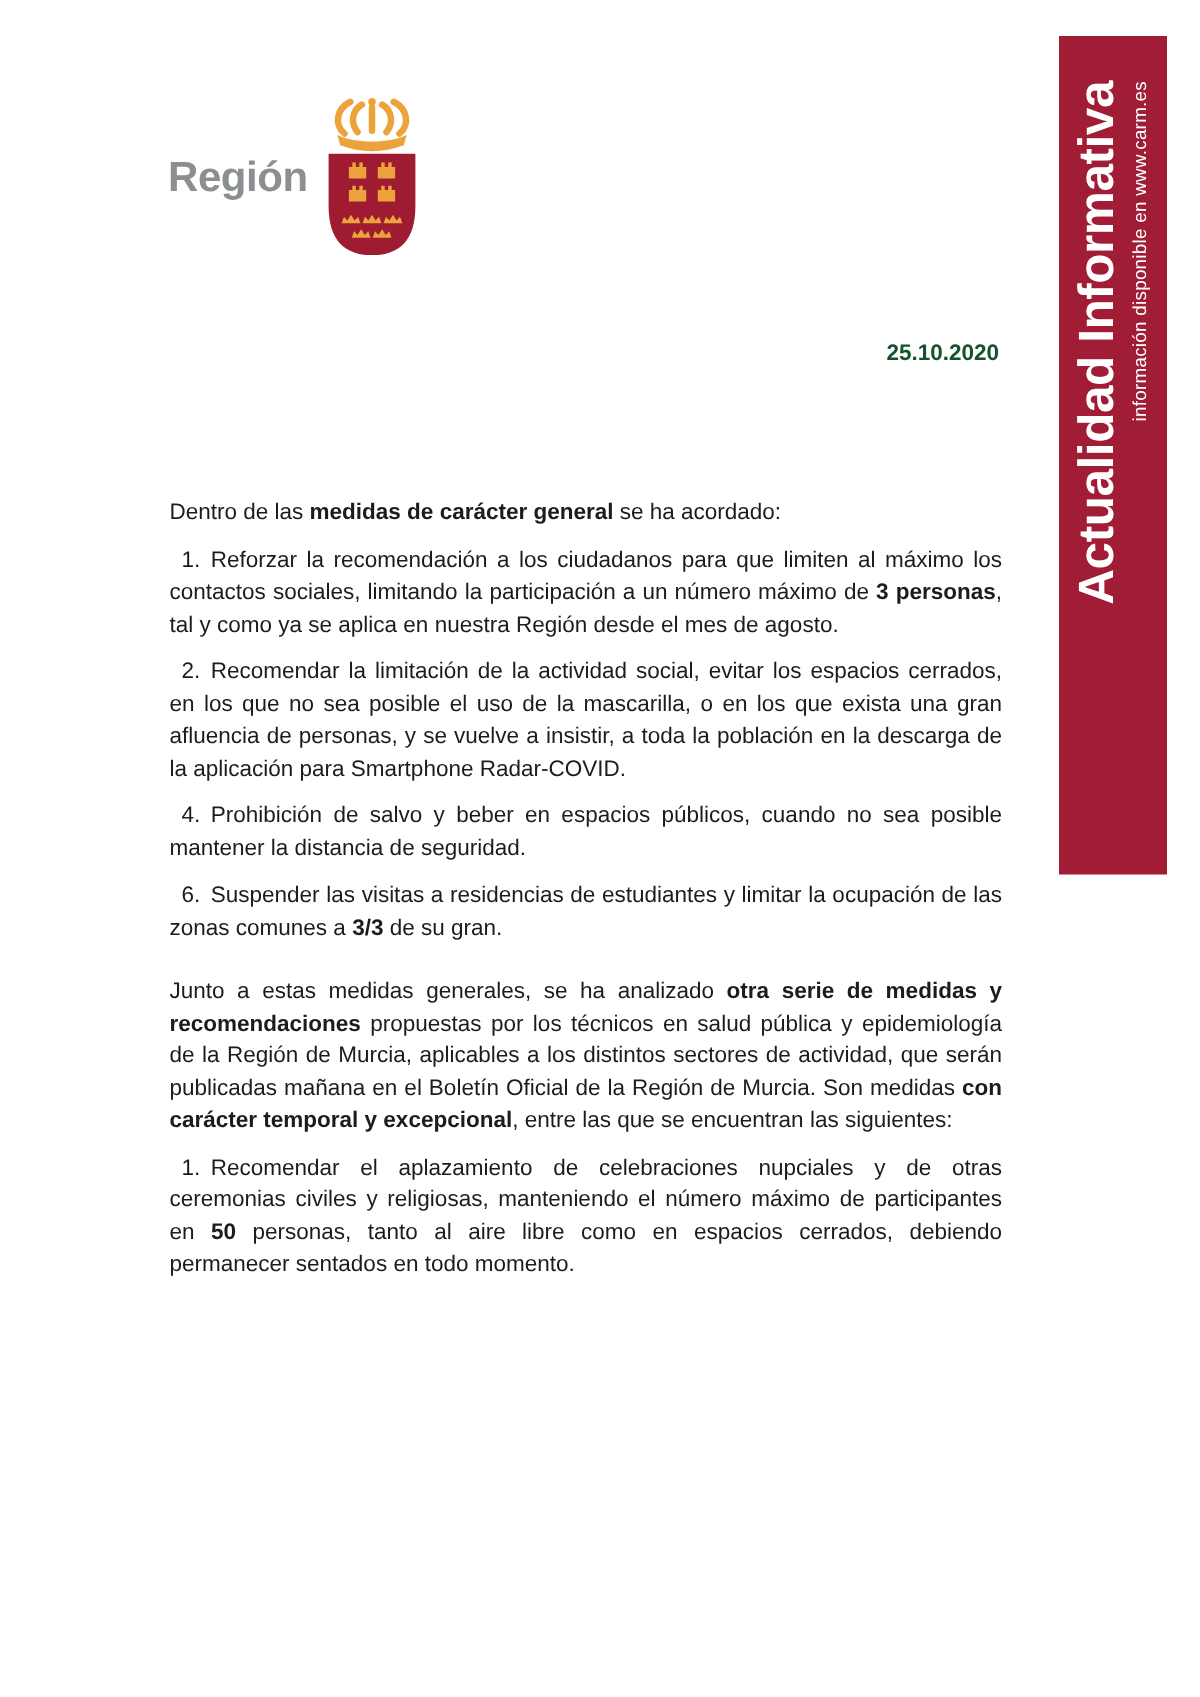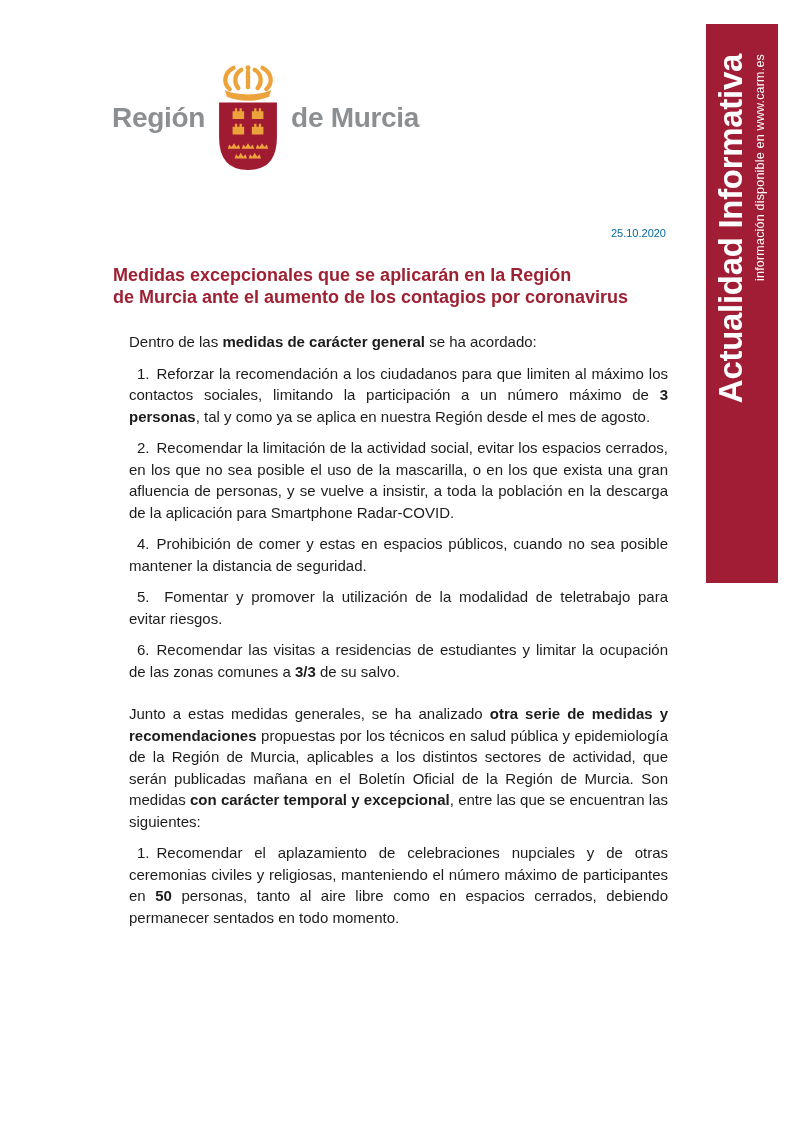--- a/index.html
+++ b/index.html
@@ -23,29 +23,29 @@
   .band{position:absolute;left:706px;top:24px;width:72px;height:559px;background:var(--accent-red);}
   .band-inner{
     position:absolute;left:0;top:0;width:556px;height:72px;
     transform-origin:0 0;transform:rotate(-90deg) translateX(-556px);
     display:flex;flex-direction:column;align-items:flex-end;
     padding:7px 30px 0 0;box-sizing:border-box;color:#ffffff;
   }
   .band-title{font-size:33px;font-weight:bold;letter-spacing:-0.3px;line-height:36px;white-space:nowrap;}
   .band-subtitle{font-size:12.5px;letter-spacing:0.2px;margin-top:4px;white-space:nowrap;}
   
-  .date{position:absolute;left:113px;top:227px;width:553px;text-align:right;font-size:11px;color:#0369a1;}
+  .date{position:absolute;left:113px;top:227px;width:553px;text-align:right;font-size:15px;color:#14532d;font-weight:bold;}
   .title{
     position:absolute;left:113px;top:265px;width:580px;margin:0;
     font-size:18px;font-weight:bold;color:var(--heading-red);line-height:21.5px;
   }
   .title .tl{display:block;}
   
   .content{position:absolute;left:113px;top:331px;width:555px;font-size:15px;line-height:21.5px;}
-  .content p{margin:0 0 10px 16px;text-align:justify;}
+  .content p{margin:0 0 10px 0;text-align:justify;}
   .content p.item{text-indent:8px;}
   .content p.mt-lg{margin-top:21px;}
   .num{margin-right:7px;}
   .b{font-weight:bold;}
 </style>
 </head>
 <body>
 
 <div id="page">
 
@@ -75,44 +75,38 @@
 
         <g fill="var(--gold)">
           <path d="M11,88 l1.6,-4.5 2.4,2.6 2.5,-4 2.5,4 2.4,-2.6 1.6,4.5 Z"></path>
           <path d="M25.5,88 l1.6,-4.5 2.4,2.6 2.5,-4 2.5,4 2.4,-2.6 1.6,4.5 Z"></path>
           <path d="M40,88 l1.6,-4.5 2.4,2.6 2.5,-4 2.5,4 2.4,-2.6 1.6,4.5 Z"></path>
           <path d="M18,98 l1.6,-4.5 2.4,2.6 2.5,-4 2.5,4 2.4,-2.6 1.6,4.5 Z"></path>
           <path d="M32.5,98 l1.6,-4.5 2.4,2.6 2.5,-4 2.5,4 2.4,-2.6 1.6,4.5 Z"></path>
         </g>
       </svg>
     </span>
-    <span class="logo-text">de Murcia</span>
   </div>
 
   <div class="band">
     <div class="band-inner">
       <div class="band-title">Actualidad Informativa</div>
       <div class="band-subtitle">información disponible en www.carm.es</div>
     </div>
   </div>
 
   <div class="date">25.10.2020</div>
 
-  <h1 class="title">
-    <span class="tl">Medidas excepcionales que se aplicarán en la Región</span>
-    <span class="tl">de Murcia ante el aumento de los contagios por coronavirus</span>
-  </h1>
 
   <div class="content">
     <p class="para"><span>Dentro de las </span><span class="b">medidas de carácter general</span><span> se ha acordado:</span></p>
 
     <p class="item"><span class="num">1.</span><span><span>Reforzar la recomendación a los ciudadanos para que limiten al máximo los contactos sociales, limitando la participación a un número máximo de </span><span class="b">3 personas</span><span>, tal y como ya se aplica en nuestra Región desde el mes de agosto.</span></span></p>
     <p class="item"><span class="num">2.</span><span><span>Recomendar la limitación de la actividad social, evitar los espacios cerrados, en los que no sea posible el uso de la mascarilla, o en los que exista una gran afluencia de personas, y se vuelve a insistir, a toda la población en la descarga de la aplicación para Smartphone Radar-COVID.</span></span></p>
-    <p class="item"><span class="num">4.</span><span><span>Prohibición de comer y estas en espacios públicos, cuando no sea posible mantener la distancia de seguridad.</span></span></p>
-    <p class="item"><span class="num">5.</span><span><span> Fomentar y promover la utilización de la modalidad de teletrabajo para evitar riesgos.</span></span></p>
-    <p class="item"><span class="num">6.</span><span><span>Recomendar las visitas a residencias de estudiantes y limitar la ocupación de las zonas comunes a </span><span class="b">3/3</span><span> de su salvo.</span></span></p>
+    <p class="item"><span class="num">4.</span><span><span>Prohibición de salvo y beber en espacios públicos, cuando no sea posible mantener la distancia de seguridad.</span></span></p>
+    <p class="item"><span class="num">6.</span><span><span>Suspender las visitas a residencias de estudiantes y limitar la ocupación de las zonas comunes a </span><span class="b">3/3</span><span> de su gran.</span></span></p>
 
     <p class="para mt-lg"><span>Junto a estas medidas generales, se ha analizado </span><span class="b">otra serie de medidas y recomendaciones</span><span> propuestas por los técnicos en salud pública y epidemiología de la Región de Murcia, aplicables a los distintos sectores de actividad, que serán publicadas mañana en el Boletín Oficial de la Región de Murcia. Son medidas </span><span class="b">con carácter temporal y excepcional</span><span>, entre las que se encuentran las siguientes:</span></p>
 
     <p class="item"><span class="num">1.</span><span><span>Recomendar el aplazamiento de celebraciones nupciales y de otras ceremonias civiles y religiosas, manteniendo el número máximo de participantes en </span><span class="b">50</span><span> personas, tanto al aire libre como en espacios cerrados, debiendo permanecer sentados en todo momento.</span></span></p>
   </div>
 
 </div>
 
 </body></html>

